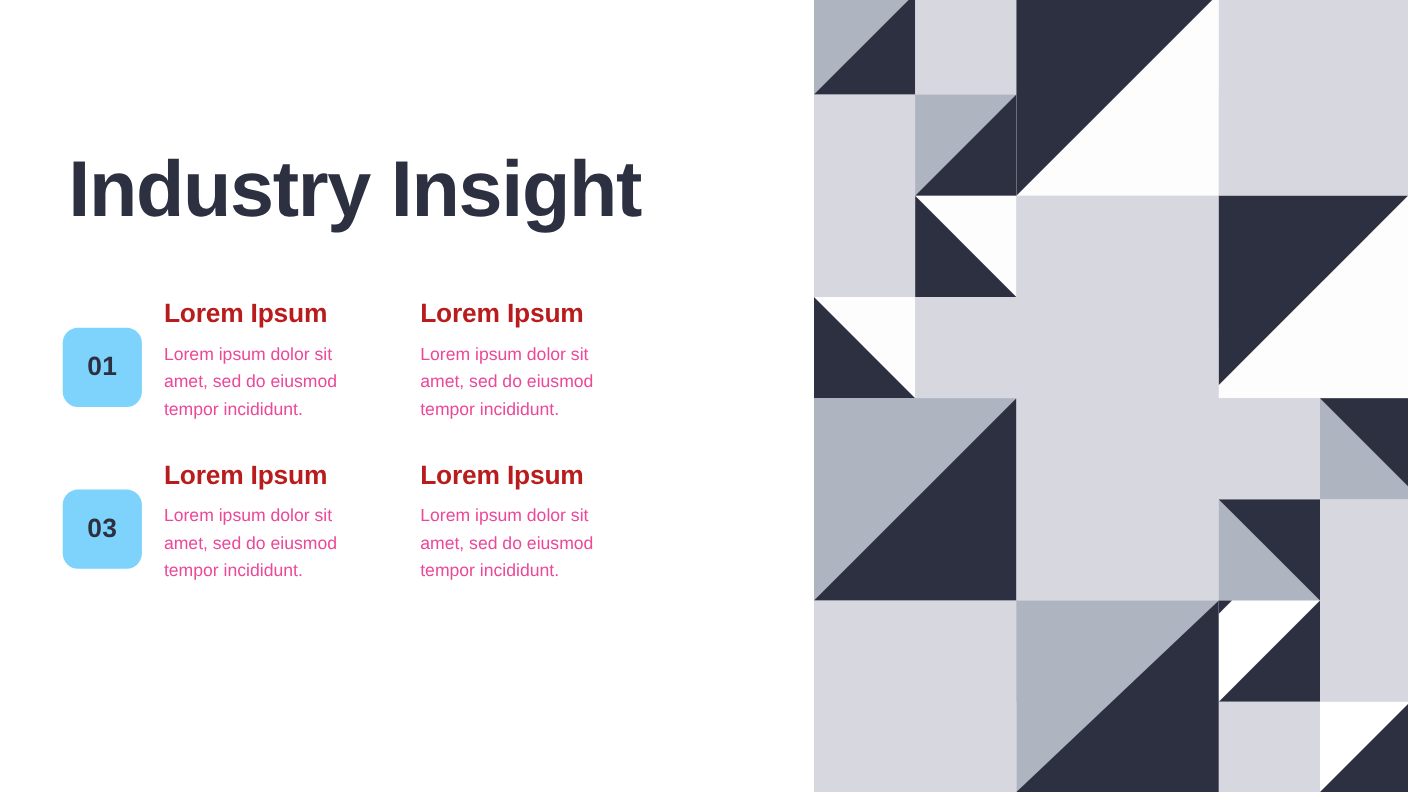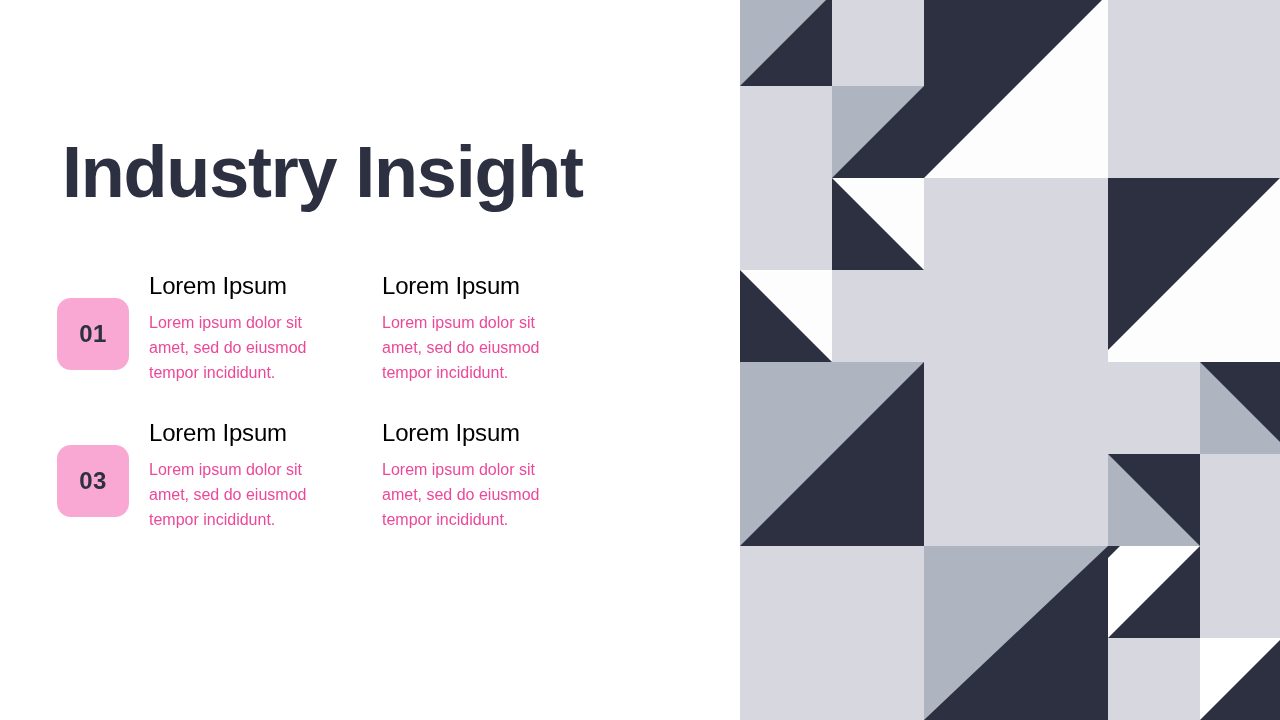--- a/index.html
+++ b/index.html
@@ -62,43 +62,43 @@
     align-items: flex-start;
     gap: 20px;
   }
 
   .badge {
     flex: 0 0 auto;
     width: 72px;
     height: 72px;
     margin-top: 30px;
     border-radius: 14px;
-    background: #f9a8d4;
+    background: #7dd3fc;
     display: flex;
     align-items: center;
     justify-content: center;
     font-family: "Liberation Sans", sans-serif;
     font-size: 24px;
     font-weight: 700;
     color: #2d3040;
     letter-spacing: 0.3px;
   }
 
   .item-text {
     flex: 1 1 auto;
     padding-top: 4px;
   }
 
   .item-heading {
     margin: 0 0 10px 0;
     font-family: "Liberation Sans", sans-serif;
     font-size: 24px;
     line-height: 28px;
-    font-weight: 400;
-    color: #000000;
+    font-weight: 700;
+    color: #b91c1c;
     letter-spacing: -0.2px;
   }
 
   .item-body {
     margin: 0;
     font-family: "Liberation Sans", sans-serif;
     font-size: 16px;
     line-height: 25px;
     font-weight: 400;
     color: #ec4899;

